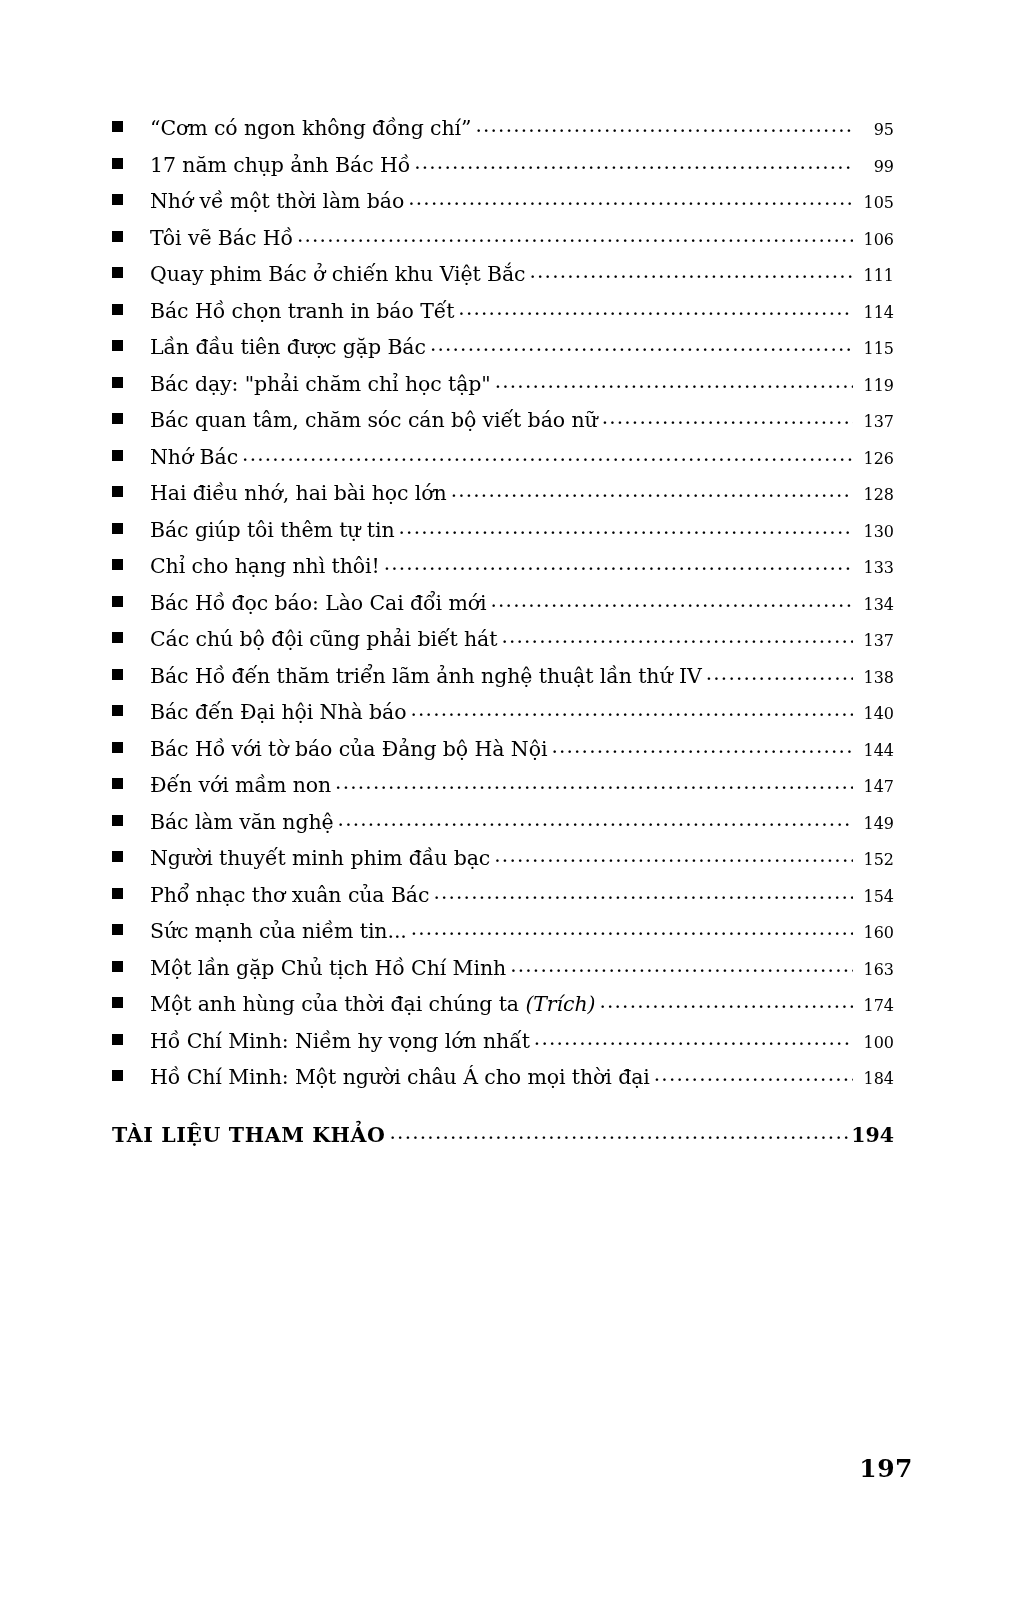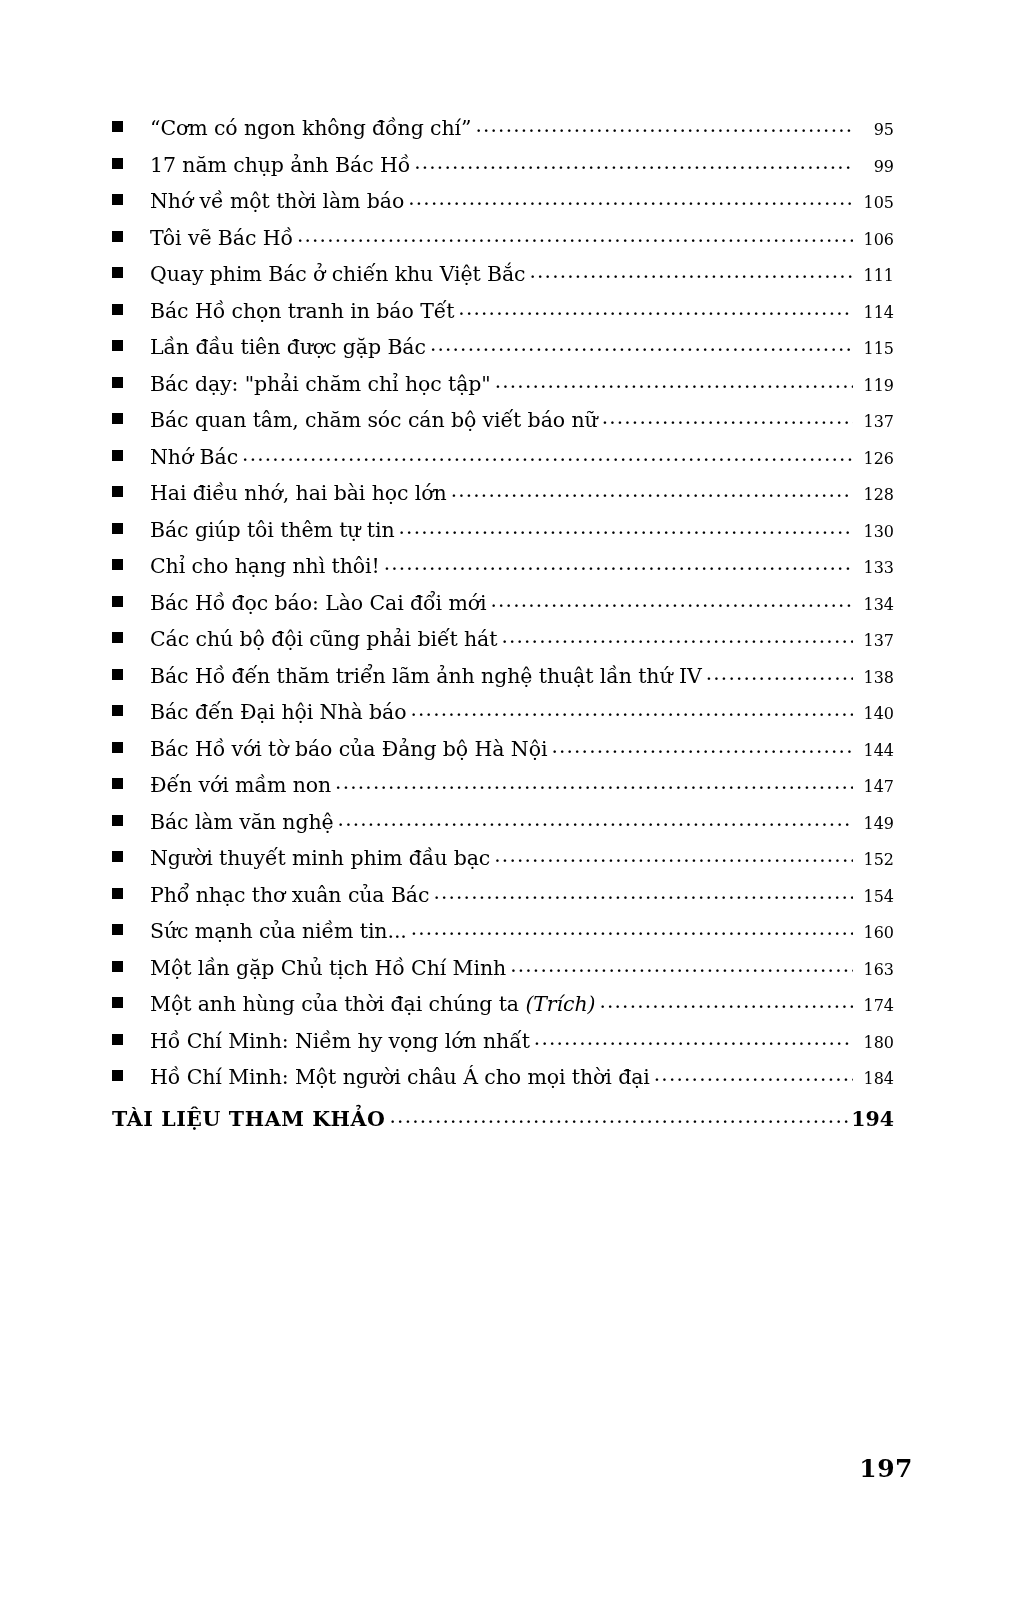--- a/index.html
+++ b/index.html
@@ -76,21 +76,21 @@
     flex: 0 0 auto;
     font-family: "DejaVu Serif", serif;
     font-size: 16px;
     text-align: right;
     min-width: 38px;
   }
   .refs-row {
     display: flex;
     align-items: flex-end;
     width: 100%;
-    margin-top: 16px;
+    margin-top: 32px;
     font-size: 21px;
     line-height: 24px;
     white-space: nowrap;
   }
   .refs-title {
     flex: 0 0 auto;
     font-family: "DejaVu Serif", serif;
     font-weight: bold;
     font-size: 20.5px;
     letter-spacing: 0.6px;
@@ -297,21 +297,21 @@
       <span class="bullet"></span>
       <span class="toc-title"><span>Một anh hùng của thời đại chúng ta </span><span class="ital">(Trích)</span></span>
       <span class="dots"></span>
       <span class="page-num">174</span>
     </div>
 
     <div class="toc-row">
       <span class="bullet"></span>
       <span class="toc-title">Hồ Chí Minh: Niềm hy vọng lớn nhất</span>
       <span class="dots"></span>
-      <span class="page-num">180</span>
+      <span class="page-num">100</span>
     </div>
 
     <div class="toc-row">
       <span class="bullet"></span>
       <span class="toc-title">Hồ Chí Minh:  Một người châu Á cho mọi thời đại</span>
       <span class="dots"></span>
       <span class="page-num">184</span>
     </div>
 
     <div class="refs-row">

